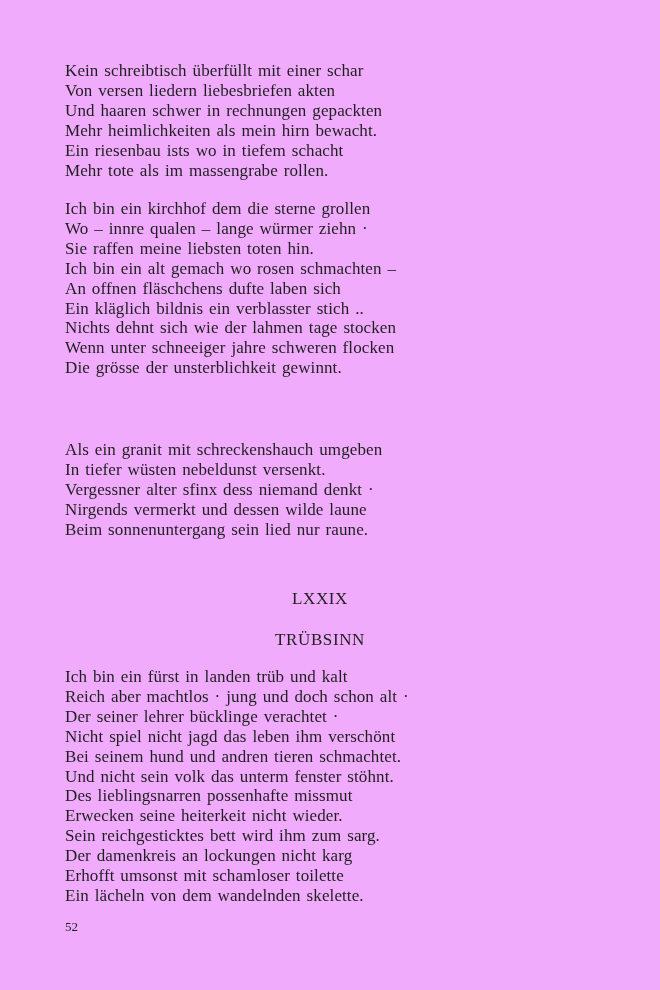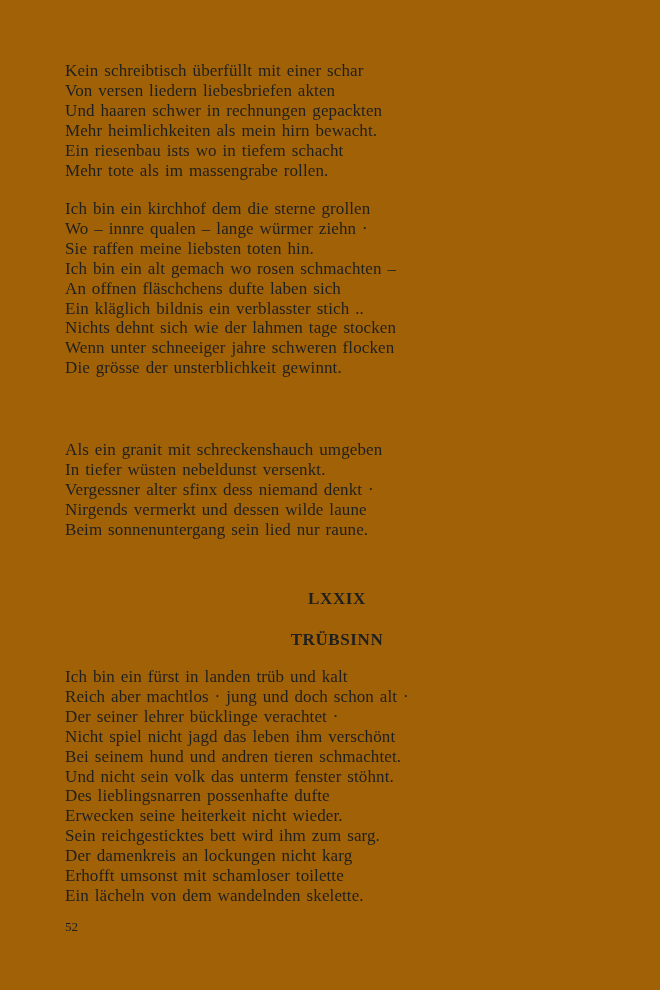--- a/index.html
+++ b/index.html
@@ -11,44 +11,43 @@
     height: 990px;
     background: #fdfdfd;
     position: relative;
     overflow: hidden;
     font-family: "Liberation Serif", "DejaVu Serif", serif;
     color: #1f1f1f;
   }
   .page {
     position: absolute;
     inset: 0;
-    background: #a16207;
+    background: #f0abfc;
   }
   .stanza {
     position: absolute;
     left: 65px;
     right: 30px;
   }
   .poem-line {
     font-size: 17px;
     line-height: 19.9px;
     word-spacing: 0.09em;
     letter-spacing: 0.1px;
     white-space: nowrap;
   }
   .heading {
     position: absolute;
     left: 0;
     width: 640px;
     text-align: center;
     font-size: 17px;
-    font-weight: bold;
+    font-weight: normal;
     line-height: 20px;
     letter-spacing: 0.6px;
-    padding-left: 17px;
   }
   .page-number {
     position: absolute;
     left: 65px;
     top: 919px;
     font-size: 13px;
     line-height: 16px;
   }
 </style>
 </head>
@@ -88,21 +87,21 @@
   <div class="heading" style="top:589px">LXXIX</div>
   <div class="heading" style="top:630px">TRÜBSINN</div>
 
   <div class="stanza" style="top:667px">
     <div class="poem-line">Ich bin ein fürst in landen trüb und kalt</div>
     <div class="poem-line">Reich aber machtlos · jung und doch schon alt ·</div>
     <div class="poem-line">Der seiner lehrer bücklinge verachtet ·</div>
     <div class="poem-line">Nicht spiel nicht jagd das leben ihm verschönt</div>
     <div class="poem-line">Bei seinem hund und andren tieren schmachtet.</div>
     <div class="poem-line">Und nicht sein volk das unterm fenster stöhnt.</div>
-    <div class="poem-line">Des lieblingsnarren possenhafte dufte</div>
+    <div class="poem-line">Des lieblingsnarren possenhafte missmut</div>
     <div class="poem-line">Erwecken seine heiterkeit nicht wieder.</div>
     <div class="poem-line">Sein reichgesticktes bett wird ihm zum sarg.</div>
     <div class="poem-line">Der damenkreis an lockungen nicht karg</div>
     <div class="poem-line">Erhofft umsonst mit schamloser toilette</div>
     <div class="poem-line">Ein lächeln von dem wandelnden skelette.</div>
   </div>
 
   <div class="page-number">52</div>
 
 </div>

